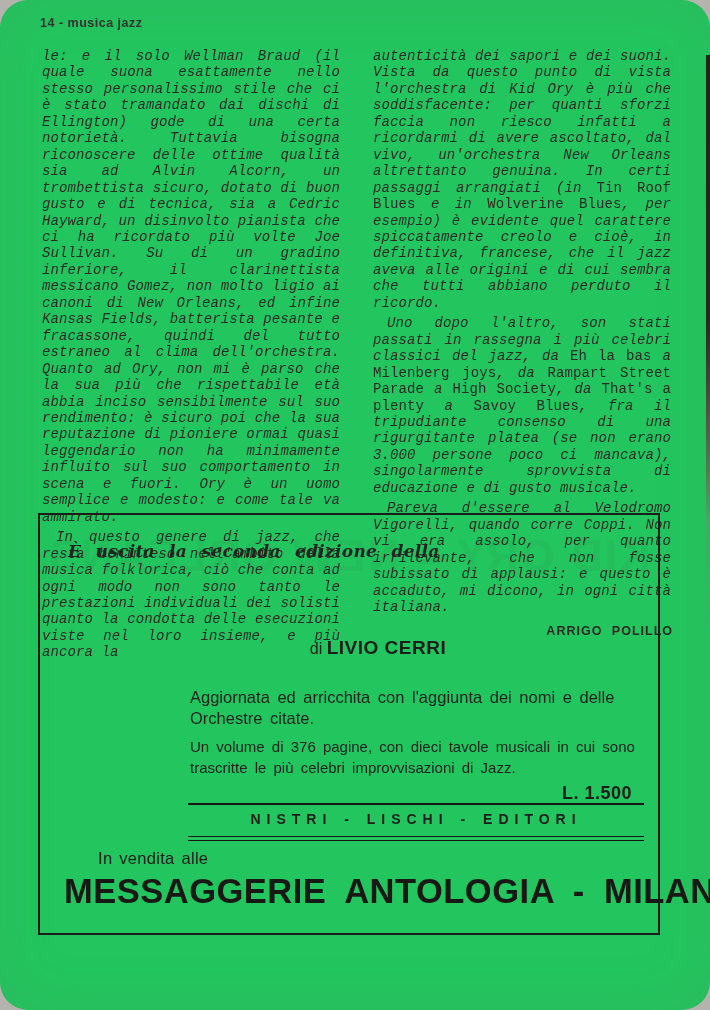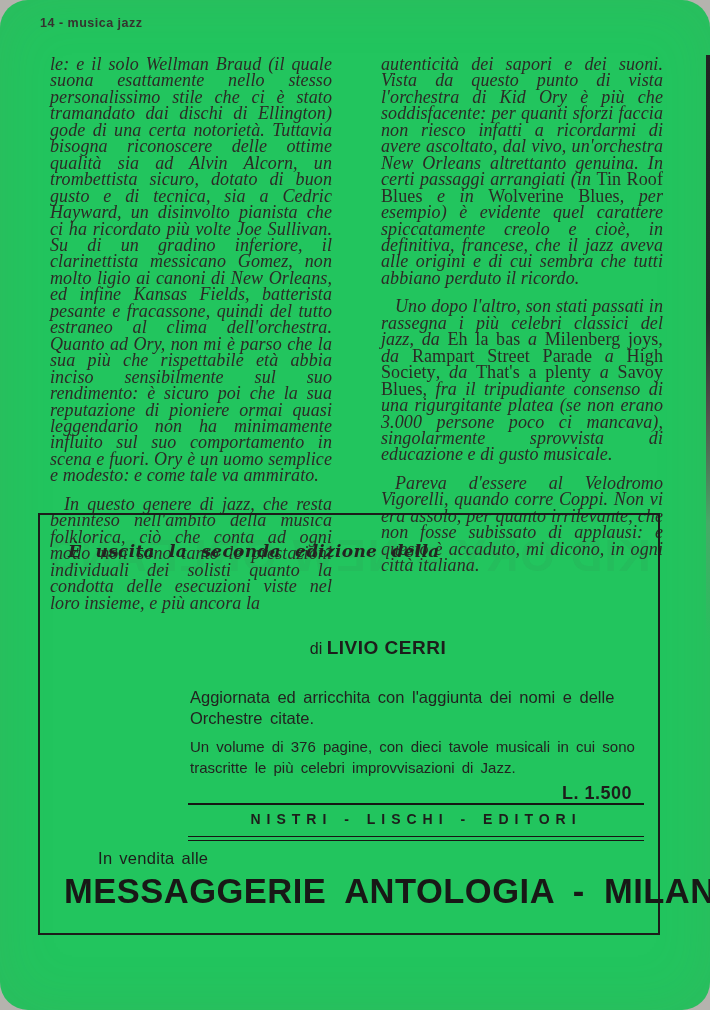--- a/index.html
+++ b/index.html
@@ -28,24 +28,24 @@
     background:linear-gradient(#222 0%,#262626 45%,#55524e 62%,rgba(130,127,122,0.35) 80%,rgba(140,137,132,0) 100%);
   }
   
   .columns{
     position:absolute;top:44px;left:38px;width:637px;
     display:flex;gap:25px;
     color:#2c2a26;
   }
   .col{width:306px;}
   .para{
-    margin:12px;
-    font-family:Liberation Serif, serif;
+    margin:4px;
+    font-family:Liberation Mono, monospace;
     font-style:italic;
-    font-size:18px;line-height:16.45px;
+    font-size:14px;line-height:16.45px;
     text-align:justify;
     letter-spacing:0.1px;
   }
   .para.indent{text-indent:14px;}
   .para .roman{font-style:normal;}
   .byline{
     margin-top:9px;
     text-align:right;
     font-family:"Liberation Sans", sans-serif;
     font-style:normal;font-weight:bold;
@@ -143,20 +143,21 @@
     <div class="col">
         <p class="para"><span>le: e il solo Wellman Braud (il quale suona esattamente nello stesso personalissimo stile che ci è stato tramandato dai dischi di Ellington) gode di una certa notorietà. Tuttavia bisogna riconoscere delle ottime qualità sia ad Alvin Alcorn, un trombettista sicuro, dotato di buon gusto e di tecnica, sia a Cedric Hayward, un disinvolto pianista che ci ha ricordato più volte Joe Sullivan. Su di un gradino inferiore, il clarinettista messicano Gomez, non molto ligio ai canoni di New Orleans, ed infine Kansas Fields, batterista pesante e fracassone, quindi del tutto estraneo al clima dell'orchestra. Quanto ad Ory, non mi è parso che la sua più che rispettabile età abbia inciso sensibilmente sul suo rendimento: è sicuro poi che la sua reputazione di pioniere ormai quasi leggendario non ha minimamente influito sul suo comportamento in scena e fuori. Ory è un uomo semplice e modesto: e come tale va ammirato.</span></p>
         <p class="para indent"><span>In questo genere di jazz, che resta beninteso nell'ambito della musica folklorica, ciò che conta ad ogni modo non sono tanto le prestazioni individuali dei solisti quanto la condotta delle esecuzioni viste nel loro insieme, e più ancora la</span></p>
       </div>
     <div class="col">
       <div>
           <p class="para"><span>autenticità dei sapori e dei suoni. Vista da questo punto di vista l'orchestra di Kid Ory è più che soddisfacente: per quanti sforzi faccia non riesco infatti a ricordarmi di avere ascoltato, dal vivo, un'orchestra New Orleans altrettanto genuina. In certi passaggi arrangiati (in </span><span class="roman">Tin Roof Blues</span><span> e in </span><span class="roman">Wolverine Blues</span><span>, per esempio) è evidente quel carattere spiccatamente creolo e cioè, in definitiva, francese, che il jazz aveva alle origini e di cui sembra che tutti abbiano perduto il ricordo.</span></p>
           <p class="para indent"><span>Uno dopo l'altro, son stati passati in rassegna i più celebri classici del jazz, da </span><span class="roman">Eh la bas</span><span> a </span><span class="roman">Milenberg joys</span><span>, da </span><span class="roman">Rampart Street Parade</span><span> a </span><span class="roman">High Society</span><span>, da </span><span class="roman">That's a plenty</span><span> a </span><span class="roman">Savoy Blues</span><span>, fra il tripudiante consenso di una rigurgitante platea (se non erano 3.000 persone poco ci mancava), singolarmente sprovvista di educazione e di gusto musicale.</span></p>
           <p class="para indent"><span>Pareva d'essere al Velodromo Vigorelli, quando corre Coppi. Non vi era assolo, per quanto irrilevante, che non fosse subissato di applausi: e questo è accaduto, mi dicono, in ogni città italiana.</span></p>
         </div>
+      <div class="byline">ARRIGO POLILLO</div>
     </div>
   </div>
 
   <div class="ad-box">
     <div class="ghost">KID ORY = NEW ORLEANS</div>
     <div class="ad-intro">È uscita la seconda edizione della</div>
     <div class="ad-author"><span>di </span><span class="author-name">LIVIO CERRI</span></div>
     <div class="ad-para1">Aggiornata ed arricchita con l'aggiunta dei nomi e delle Orchestre citate.</div>
     <div class="ad-para2">Un volume di 376 pagine, con dieci tavole musicali in cui sono trascritte le più celebri improvvisazioni di Jazz.</div>
     <div class="ad-price">L. 1.500</div>

